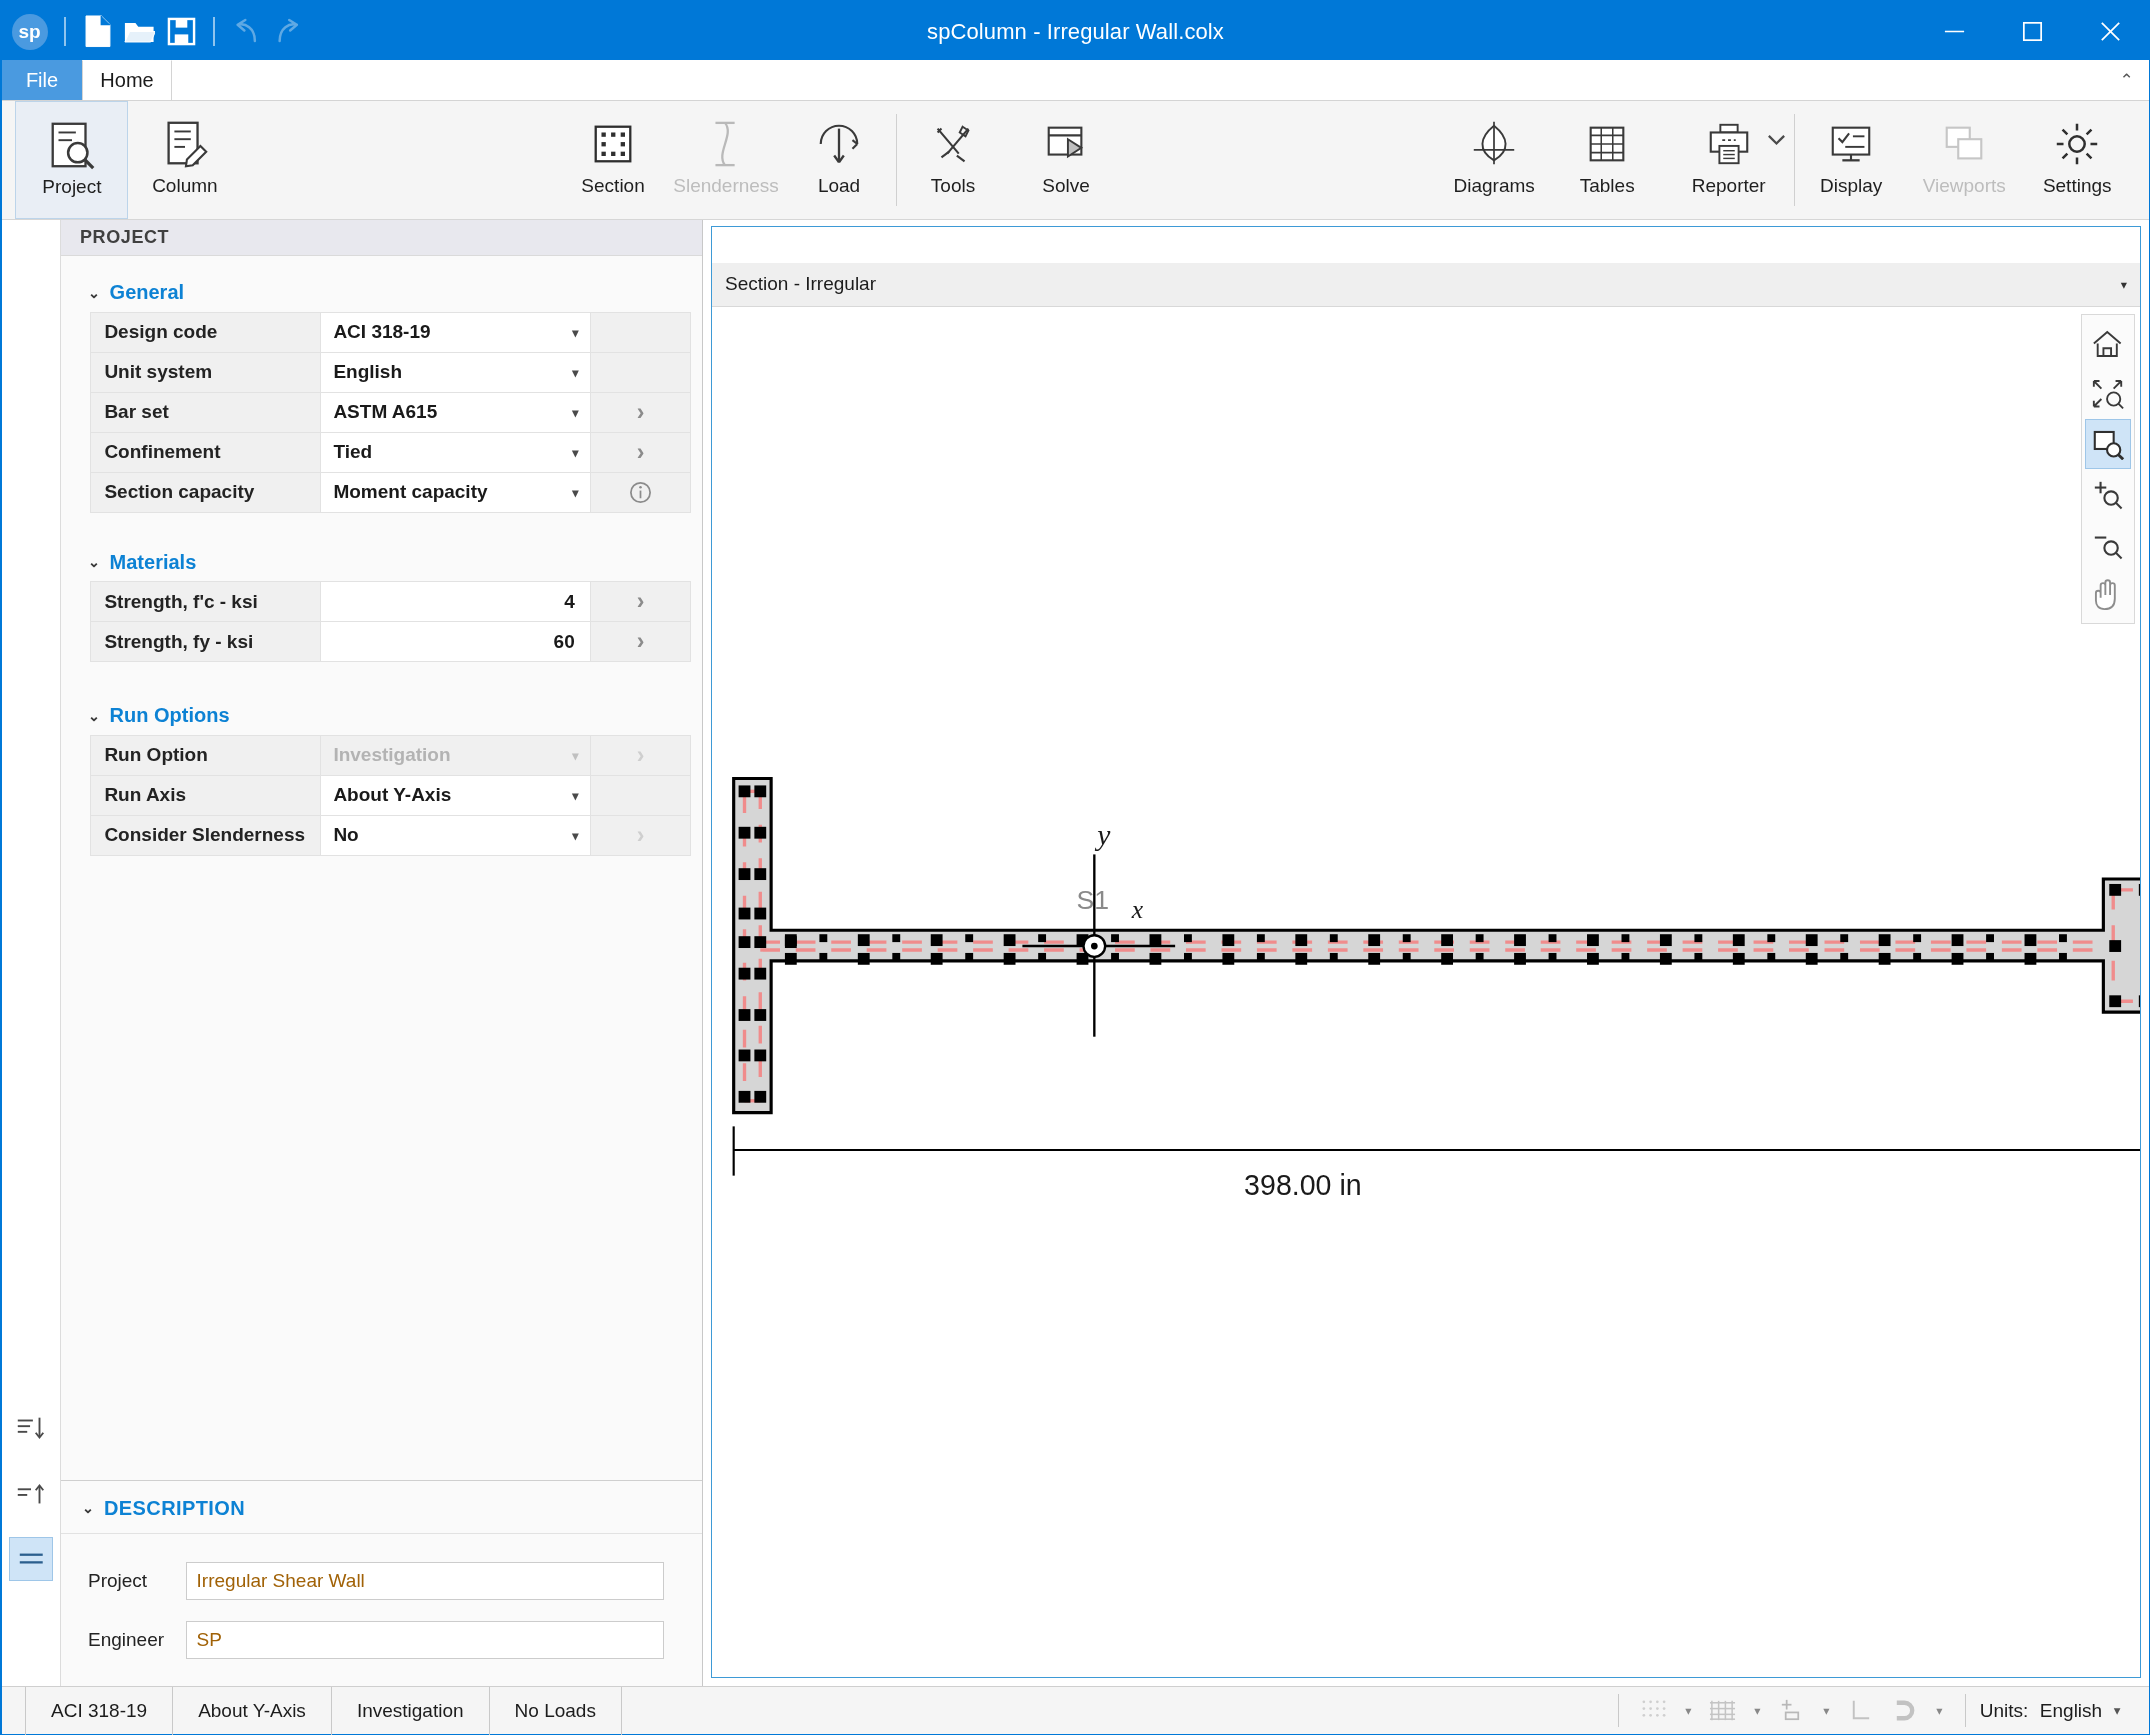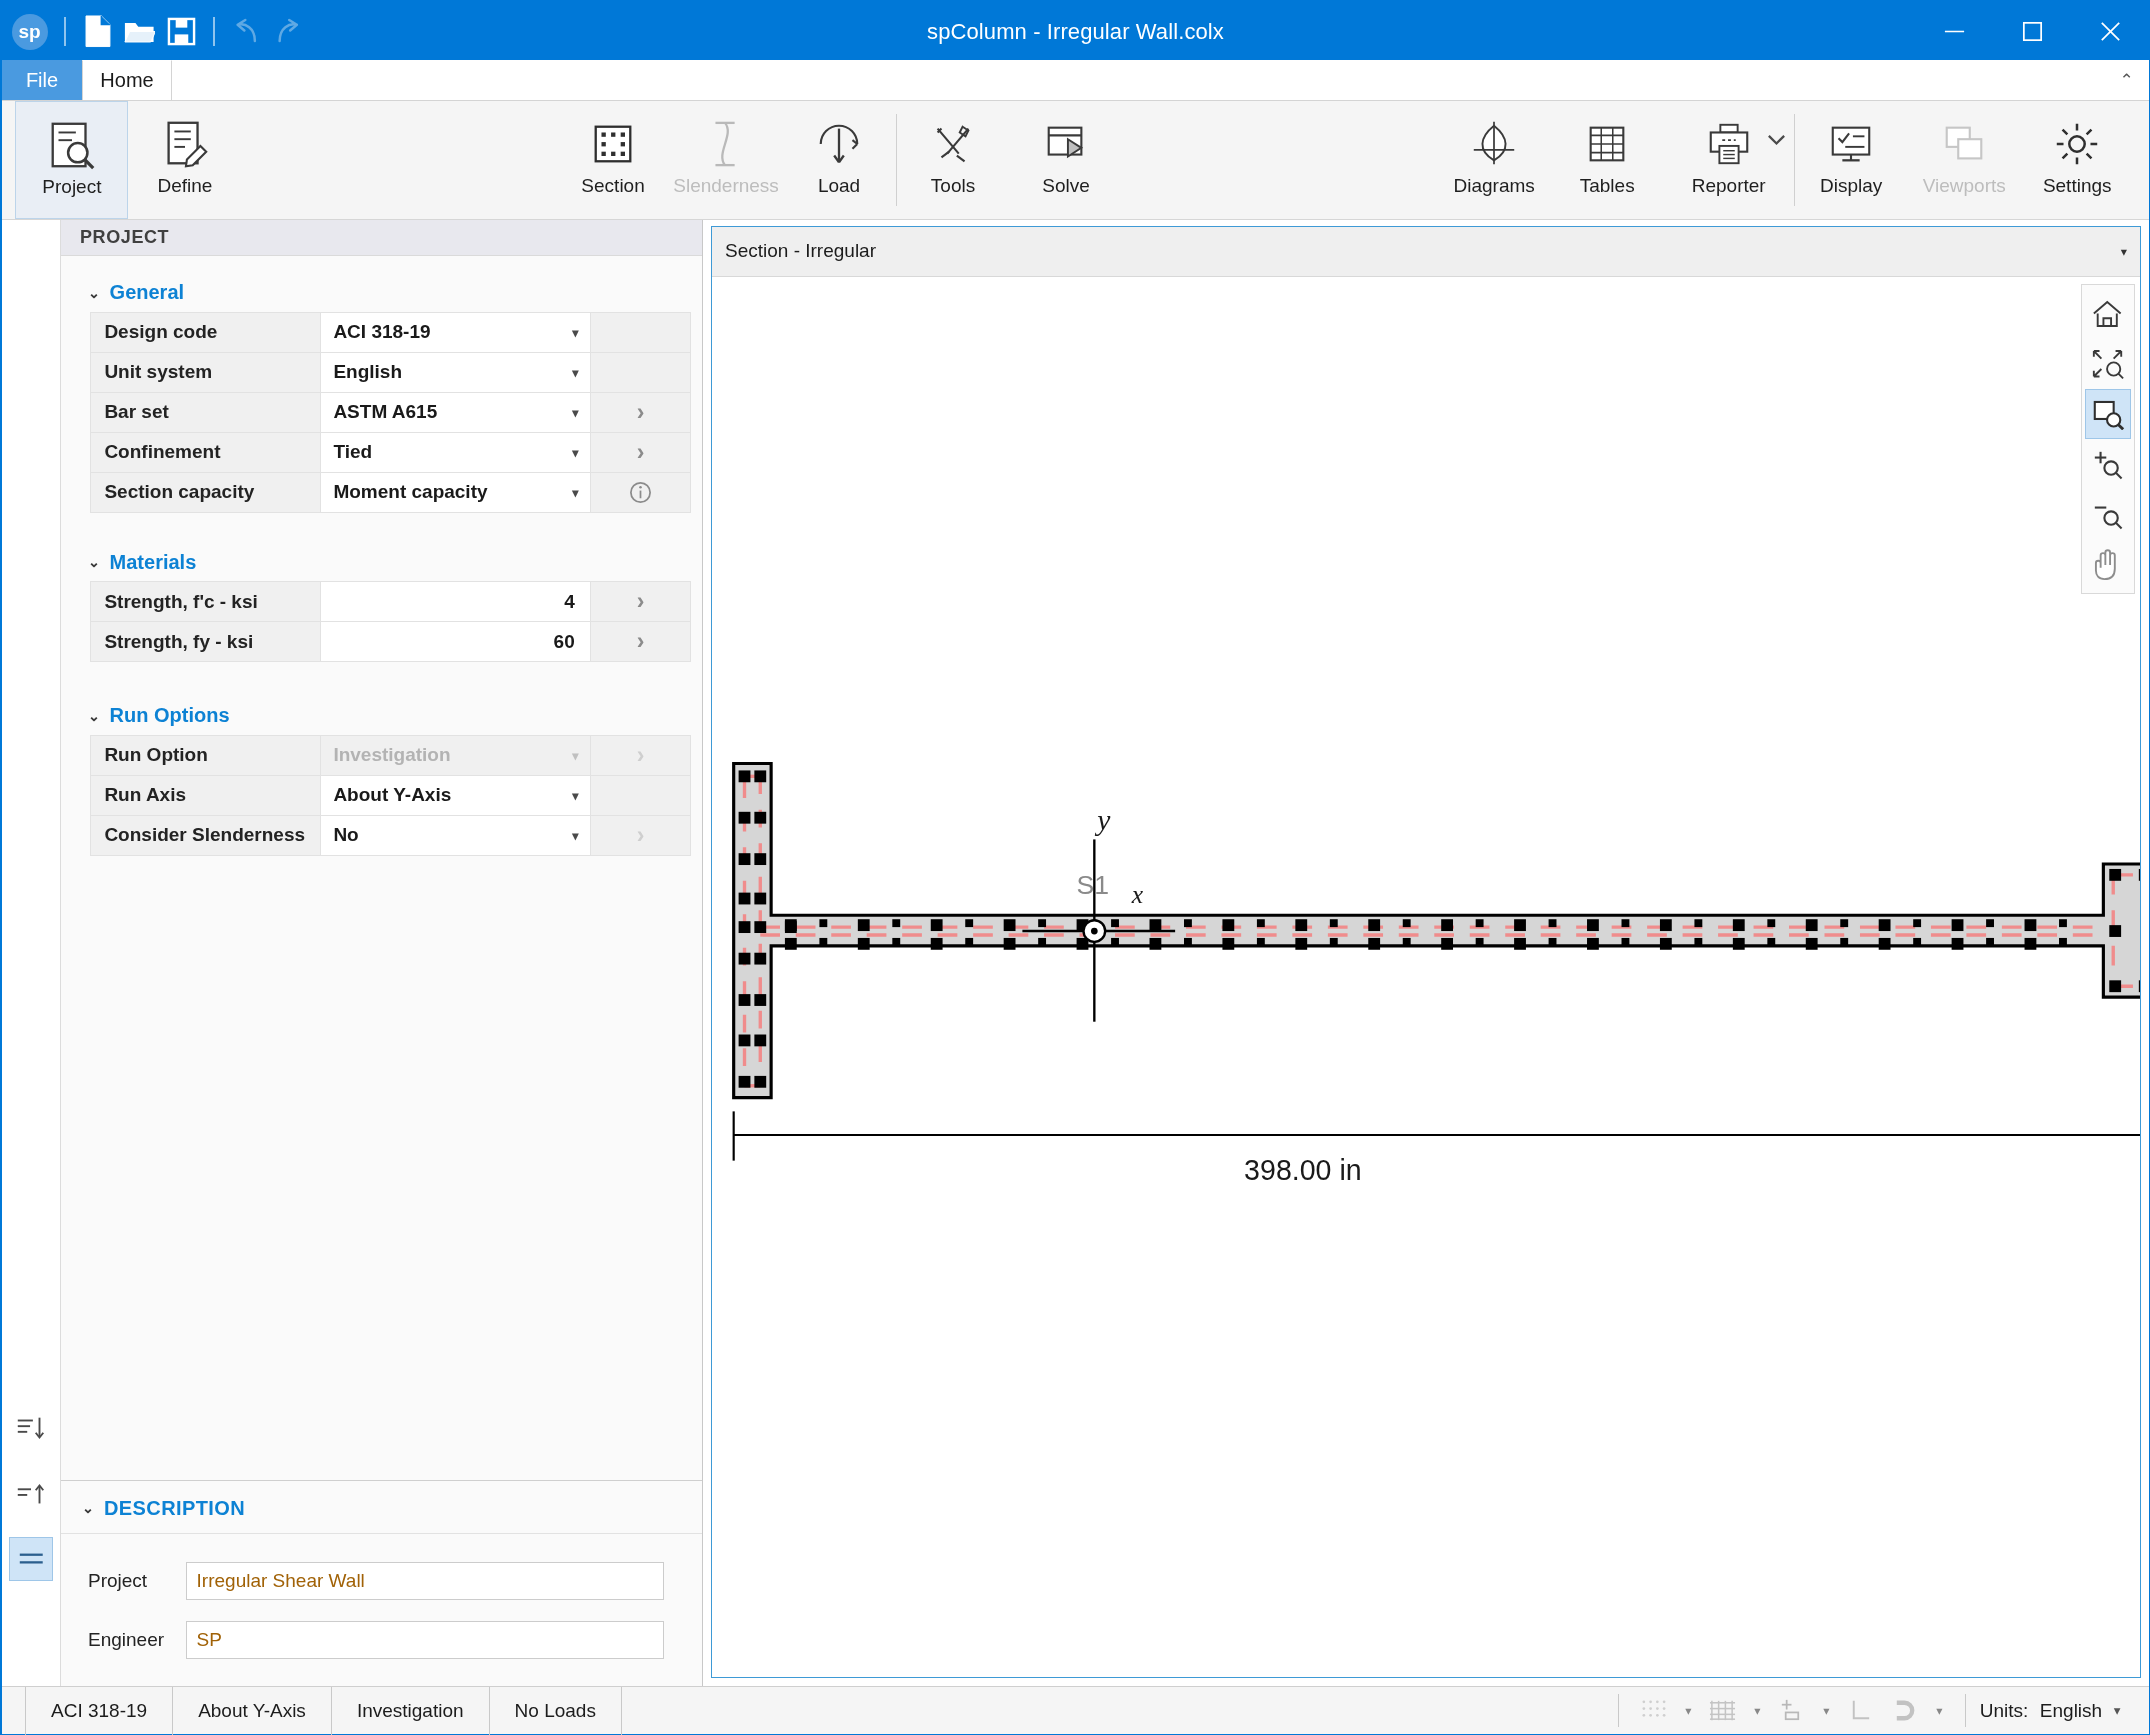--- a/index.html
+++ b/index.html
@@ -202,25 +202,25 @@
   }
 
   
   .viewport-outer { flex: 1; padding: 5.7px 7.6px 7.6px 7.6px; display: flex; min-width: 0; }
   .viewport {
     flex: 1; border: 1px solid #3e9ad6; background: #fff;
     display: flex; flex-direction: column; min-width: 0;
     position: relative;
   }
   .vp-title {
-    height: 50px; background: #efefef;
+    height: 44px; background: #efefef;
     border-bottom: 1px solid #d8d8d8;
     display: flex; align-items: center;
     padding: 0 13.4px 0 13.4px;
-    font-size: 19px; color: #1c1c1c;
+    font-size: 19px; color: #1c1c1c; margin-top: 36px;
   }
   .vp-title .vcaret { margin-left: auto; font-size: 12.4px; color: #333; }
   .vp-canvas { flex: 1; position: relative; background: #ffffff; overflow: hidden; }
 
   .zoomtools {
     position: absolute; right: 5.7px; top: 7.6px;
     width: 54px;
     background: #fbfbfb; border: 1px solid #d9d9d9;
     display: flex; flex-direction: column; align-items: center;
     padding: 3.8px 0;
@@ -338,21 +338,21 @@
     <div class="rbtn">
       <span class="glyph">
         <svg width="54" height="54" viewBox="0 0 56 56">
             <rect x="11" y="6" width="30" height="42" fill="#fff" stroke="#3a3a3a" stroke-width="2.4"></rect>
             <line x1="17" y1="15" x2="34" y2="15" stroke="#3a3a3a" stroke-width="2"></line>
             <line x1="17" y1="23" x2="34" y2="23" stroke="#3a3a3a" stroke-width="2"></line>
             <line x1="17" y1="31" x2="28" y2="31" stroke="#3a3a3a" stroke-width="2"></line>
             <path d="M30 44 L44 30 l6 6 L36 50 l-7 1 z" fill="#fff" stroke="#3a3a3a" stroke-width="2.2"></path>
           </svg>
       </span>
-      <span class="rlabel">Define</span>
+      <span class="rlabel">Column</span>
     </div>
 
     <div style="flex:1"></div>
 
     <div class="rbtn">
       <span class="glyph">
         <svg width="48" height="48" viewBox="0 0 50 50">
             <rect x="7" y="7" width="36" height="36" fill="#fff" stroke="#2f2f2f" stroke-width="2.4"></rect>
             <rect x="13" y="13" width="4.5" height="4.5" fill="#2f2f2f"></rect>
             <rect x="23" y="13" width="4.5" height="4.5" fill="#2f2f2f"></rect>

